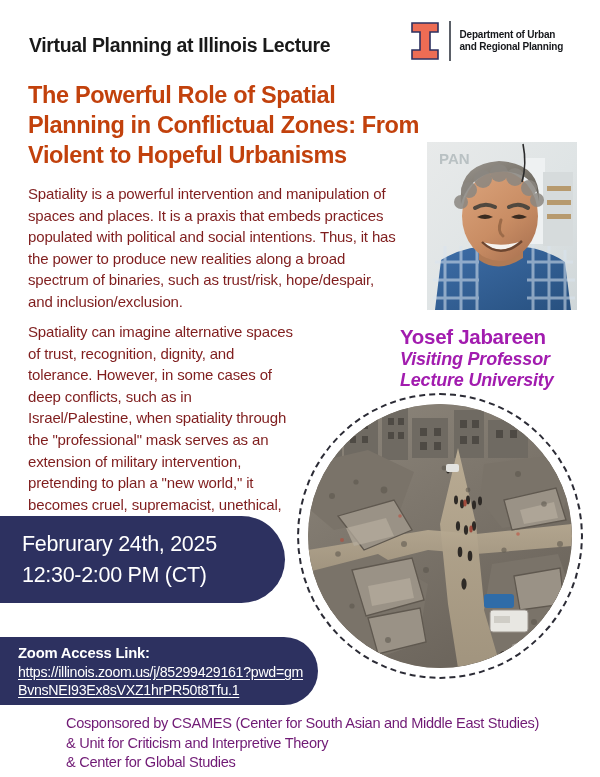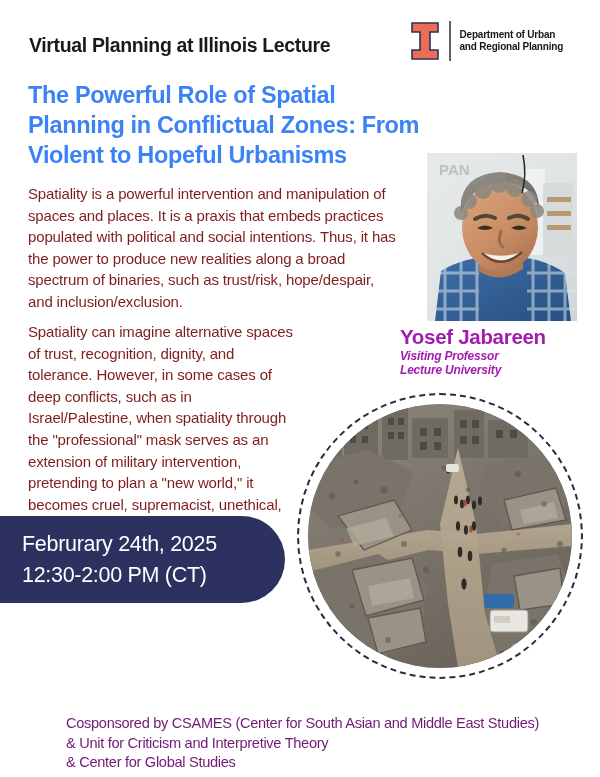--- a/index.html
+++ b/index.html
@@ -64,21 +64,21 @@
 
   
   .title {
     position: absolute;
     top: 64px;
     left: 28px;
     width: 400px;
     font-size: 23.5px;
     font-weight: bold;
     line-height: 1.29;
-    color: #3b82f6;
+    color: #c2410c;
     letter-spacing: -0.35px;
   }
 
   
   .para {
     position: absolute;
     font-size: 15px;
     line-height: 1.44;
     color: #7f1d1d;
     letter-spacing: -0.15px;
@@ -90,21 +90,21 @@
   }
   .para-2 {
     top: 306px;
     left: 28px;
     width: 270px;
   }
 
   
   .portrait {
     position: absolute;
-    top: 153px;
+    top: 142px;
     left: 427px;
     width: 150px;
     height: 168px;
     overflow: hidden;
     background: #fdba74;
     text-align: center;
   }
   .portrait svg { display: block; }
 
   
@@ -117,21 +117,21 @@
     color: #a21caf;
   }
   .speaker-name {
     font-size: 20.5px;
     font-weight: bold;
     letter-spacing: -0.3px;
     line-height: 1.18;
   }
   .speaker-role,
   .speaker-org {
-    font-size: 12px;
+    font-size: 18px;
     font-weight: bold;
     font-style: italic;
     line-height: 1.17;
     letter-spacing: -0.2px;
   }
 
   
   .circle-photo-wrap {
     position: absolute;
     top: 393px;
@@ -462,20 +462,24 @@
       </svg>
     </div>
     <div class="circle-dashed"></div>
   </div>
 
   <div class="date-pill">
     <div class="date-line">Februrary 24th, 2025</div>
     <div class="date-line">12:30-2:00 PM (CT)</div>
   </div>
 
+  <div class="zoom-pill">
+    <div class="zoom-label">Zoom Access Link:</div>
+    <a class="zoom-url">https://illinois.zoom.us/j/85299429161?pwd=gmBvnsNEI93Ex8sVXZ1hrPR50t8Tfu.1</a>
+  </div>
 
   <div class="footer">
     <div>Cosponsored by CSAMES (Center for South Asian and Middle East Studies)</div>
     <div>&amp; Unit for Criticism and Interpretive Theory</div>
     <div>&amp; Center for Global Studies</div>
   </div>
 
 </div>
 
 </body></html>

